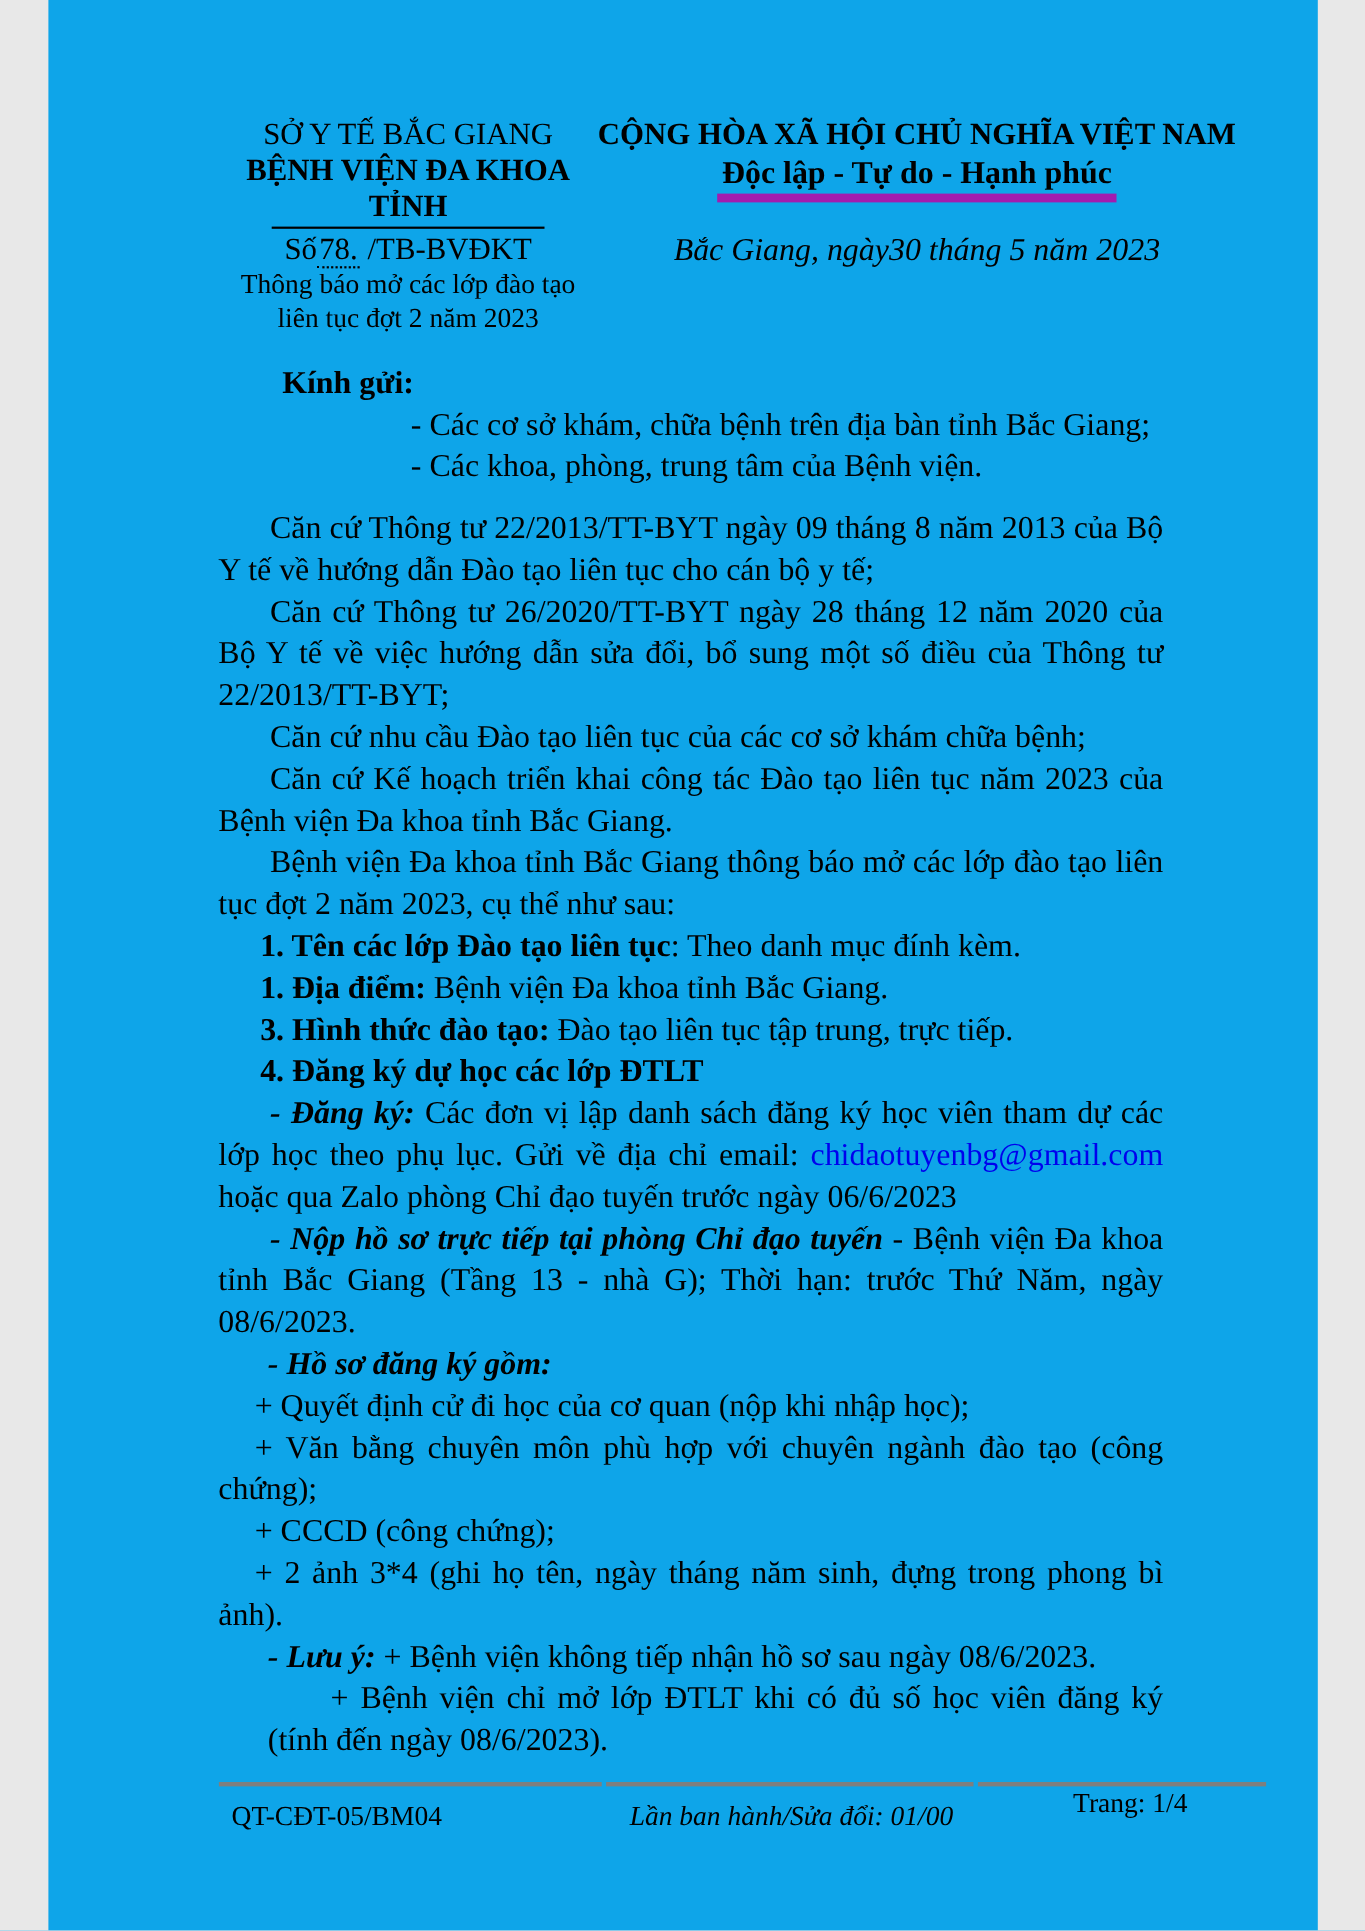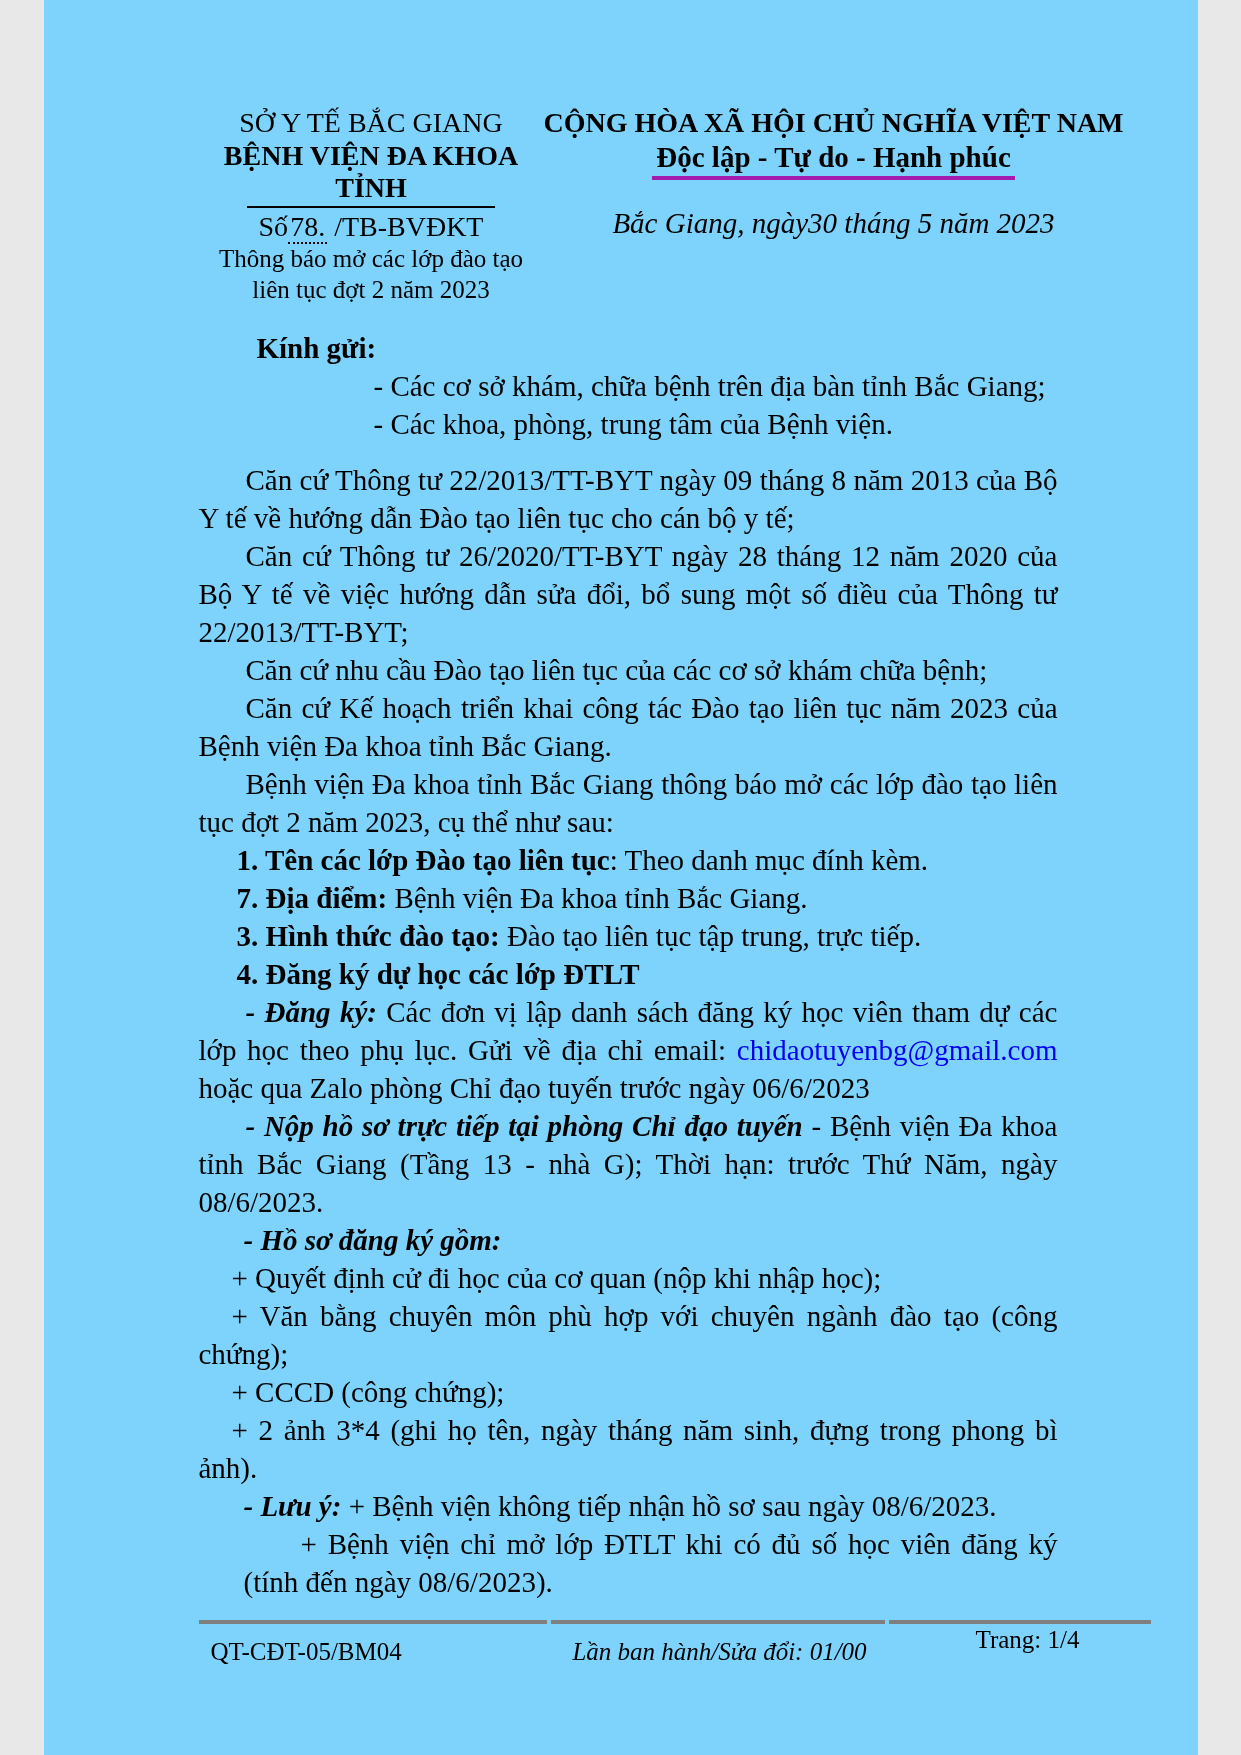--- a/index.html
+++ b/index.html
@@ -1,39 +1,39 @@
 <!DOCTYPE html>
 <html><head>
 <meta charset="utf-8">
 <style>
   html,body { margin:0; padding:0; background:#e8e8e8; }
   .page {
     position:relative;
     width:1154px; height:1755px;
     margin:0 auto;
-    background:#7dd3fc;
+    background:#0ea5e9;
     color:#000000;
     font-family:"Liberation Serif","DejaVu Serif",serif;
     overflow:hidden;
   }
   .content { padding:106px 140px 0 155px; }
 
   
   .hdr { display:flex; }
   .hdr-left  { width:345px; text-align:center; flex:0 0 auto; }
   .hdr-right { flex:1 1 auto; text-align:center; }
   .org1 { font-size:28px; line-height:34px; }
   .org2 { font-size:28px; line-height:32px; font-weight:bold; }
   .org-rule { width:248px; border-top:2px solid #000; margin:2px auto 2px auto; height:0; }
   .so-line { font-size:28px; line-height:33px; }
   .so-num  { border-bottom:2px dotted #000; padding:0 2px; }
   .hdr-desc { font-size:25px; line-height:31px; }
   .nat1 { font-size:28px; line-height:34px; font-weight:bold; white-space:nowrap; }
   .nat2 { font-size:29px; line-height:34px; font-weight:bold; }
-  .nat2 span { display:inline-block; border-bottom:4px solid #a21caf; padding:0 4px 2px 4px; }
+  .nat2 span { display:inline-block; border-bottom:8px solid #a21caf; padding:0 4px 2px 4px; }
   .dateline { font-size:29px; font-style:italic; margin-top:26px; line-height:34px; }
 
   
   .title-block { text-align:center; margin-top:30px; font-weight:bold; }
   .title1 { font-size:33px; line-height:40px; }
   .title2 { font-size:30px; line-height:40px; }
 
   
   .b { font-size:29px; line-height:38px; margin:0; text-align:justify; }
   .kinh-gui { margin:24px 0 0 58px; font-weight:bold; text-align:left; }
@@ -86,21 +86,21 @@
     <p class="b recipient">- Các cơ sở khám, chữa bệnh trên địa bàn tỉnh Bắc Giang;</p>
     <p class="b recipient">- Các khoa, phòng, trung tâm của Bệnh viện.</p>
 
     <p class="b para gap-top">Căn cứ Thông tư 22/2013/TT-BYT ngày 09 tháng 8 năm 2013 của Bộ Y tế về hướng dẫn Đào tạo liên tục cho cán bộ y tế;</p>
     <p class="b para">Căn cứ Thông tư 26/2020/TT-BYT ngày 28 tháng 12 năm 2020 của Bộ Y tế về việc hướng dẫn sửa đổi, bổ sung một số điều của Thông tư 22/2013/TT-BYT;</p>
     <p class="b para">Căn cứ nhu cầu Đào tạo liên tục của các cơ sở khám chữa bệnh;</p>
     <p class="b para">Căn cứ Kế hoạch triển khai công tác Đào tạo liên tục năm 2023 của Bệnh viện Đa khoa tỉnh Bắc Giang.</p>
     <p class="b para">Bệnh viện Đa khoa tỉnh Bắc Giang thông báo mở các lớp đào tạo liên tục đợt 2 năm 2023, cụ thể như sau:</p>
 
     <p class="b item"><b>1. Tên các lớp Đào tạo liên tục</b><span>: Theo danh mục đính kèm.</span></p>
-    <p class="b item"><b>7. Địa điểm:</b><span> Bệnh viện Đa khoa tỉnh Bắc Giang.</span></p>
+    <p class="b item"><b>1. Địa điểm:</b><span> Bệnh viện Đa khoa tỉnh Bắc Giang.</span></p>
     <p class="b item"><b>3. Hình thức đào tạo:</b><span> Đào tạo liên tục tập trung, trực tiếp.</span></p>
     <p class="b item"><b>4. Đăng ký dự học các lớp ĐTLT</b><span></span></p>
 
     <p class="b dash"><span class="bi">- Đăng ký:</span><span> Các đơn vị lập danh sách đăng ký học viên tham dự các lớp học theo phụ lục. Gửi về địa chỉ email: </span><a class="link" id="email-link" style="color: rgb(0, 0, 238);">chidaotuyenbg@gmail.com</a><span> hoặc qua Zalo phòng Chỉ đạo tuyến trước ngày 06/6/2023</span></p>
 
     <p class="b dash"><span class="bi">- Nộp hồ sơ trực tiếp tại phòng Chỉ đạo tuyến</span><span> - Bệnh viện Đa khoa tỉnh Bắc Giang (Tầng 13 - nhà G); Thời hạn: trước Thứ Năm, ngày 08/6/2023.</span></p>
 
     <p class="b luu-y-1"><span class="bi">- Hồ sơ đăng ký gồm:</span></p>
 
     <p class="b plus">+ Quyết định cử đi học của cơ quan (nộp khi nhập học);</p>

